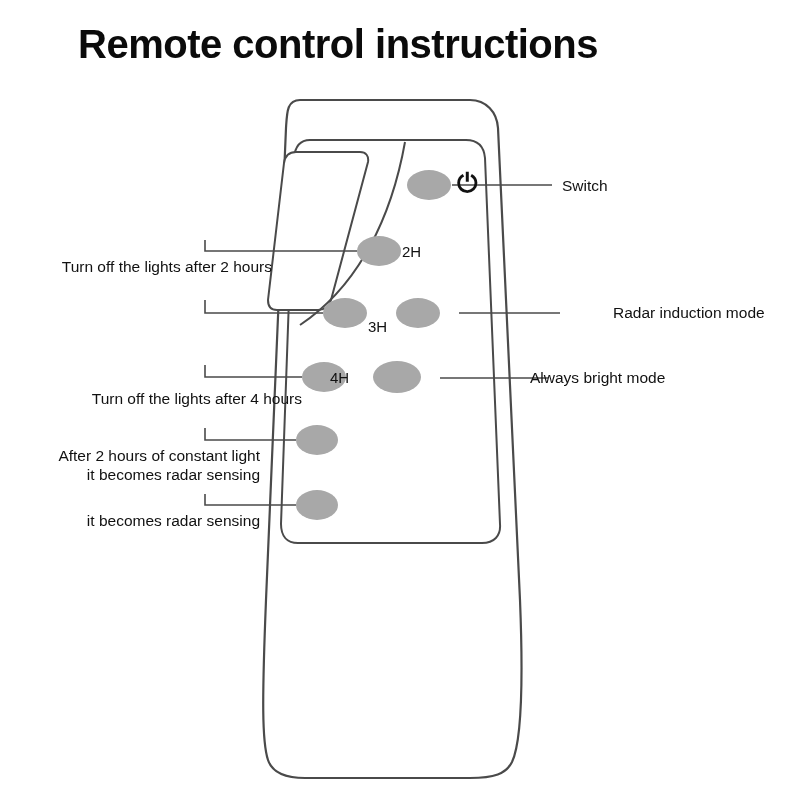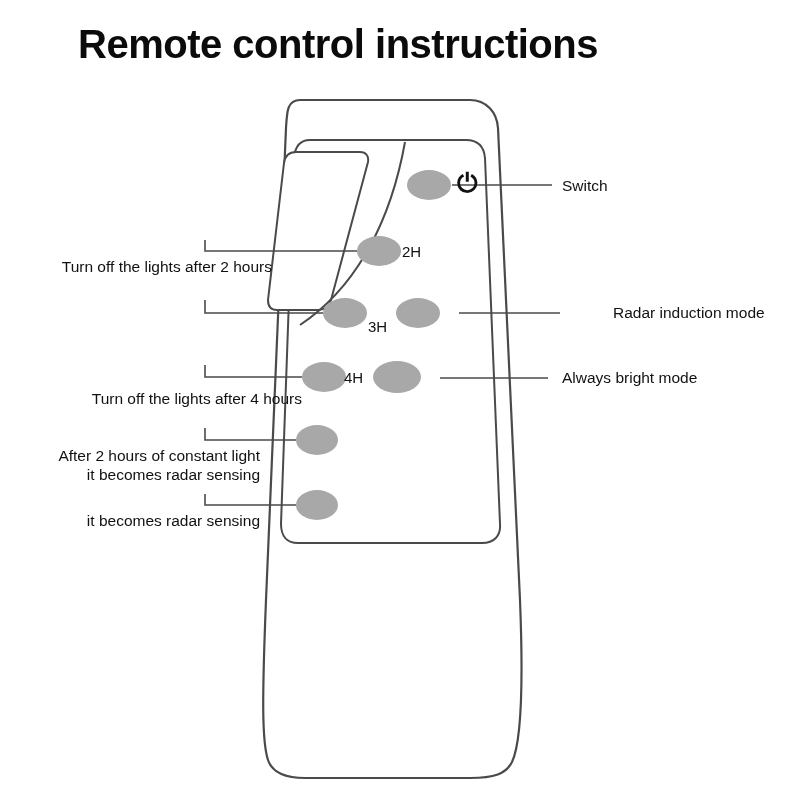--- a/index.html
+++ b/index.html
@@ -121,25 +121,25 @@
     <path d="M 323 313 L 205 313 L 205 300" fill="none" stroke="#4a4a4a" stroke-width="1.6"></path>
     <path d="M 302 377 L 205 377 L 205 365" fill="none" stroke="#4a4a4a" stroke-width="1.6"></path>
     <path d="M 296 440 L 205 440 L 205 428" fill="none" stroke="#4a4a4a" stroke-width="1.6"></path>
     <path d="M 296 505 L 205 505 L 205 494" fill="none" stroke="#4a4a4a" stroke-width="1.6"></path>
   </svg>
 
   <div class="power-glyph" style="left:457px; top:170px;">⏻</div>
 
   <div class="btn-label" style="left:402px; top:243px;">2H</div>
   <div class="btn-label" style="left:368px; top:305px;margin-top:13px;">3H</div>
-  <div class="btn-label" style="left:344px; top:369px;">4H</div>
+  <div class="btn-label" style="left:330px; top:369px;">4H</div>
 
   <div class="lbl right" style="left:562px; top:176px;">Switch</div>
   <div class="lbl right" style="left:570px; top:303px;margin-left:43px;">Radar induction mode</div>
-  <div class="lbl right" style="left:562px; top:368px;">Always bright mode</div>
+  <div class="lbl right" style="left:530px; top:368px;">Always bright mode</div>
 
   <div class="lbl left" style="left:12px; top:257px; width:260px;text-align:right;">Turn off the lights after 2 hours</div>
 
 
   <div class="lbl left" style="left:0px; top:389px; width:262px;padding-left:40px;">Turn off the lights after 4 hours</div>
 
   <div style="position:absolute; left:0px; top:446px; width:260px; text-align:right;">
     <div class="lbl" style="position:static;">After 2 hours of constant light</div>
     <div class="lbl" style="position:static;">it becomes radar sensing</div>
   </div>

